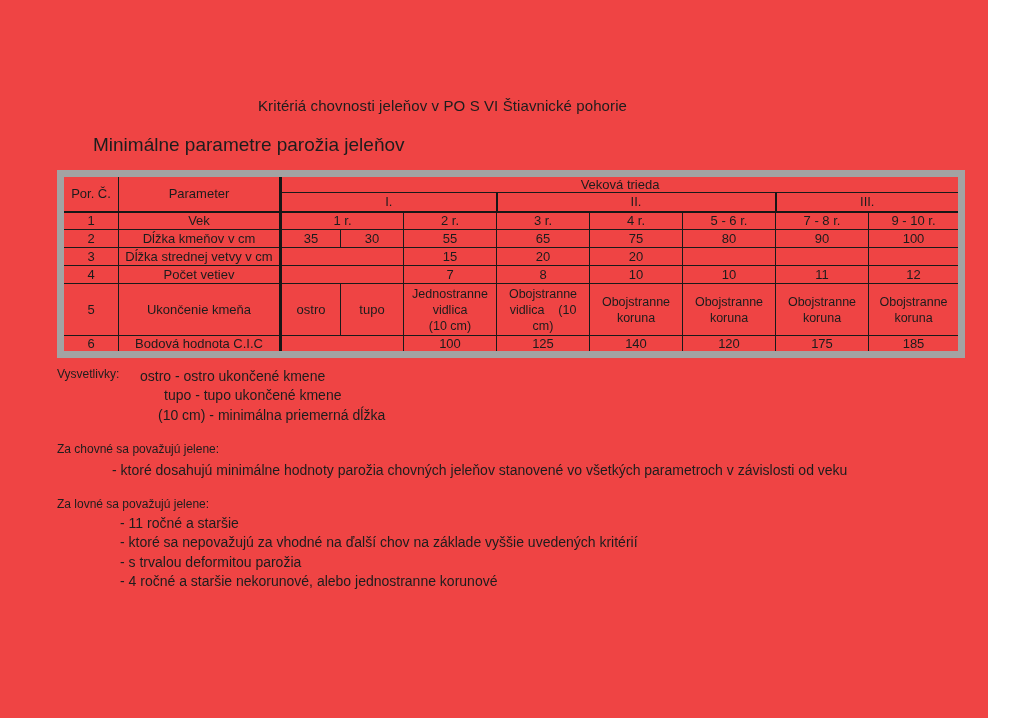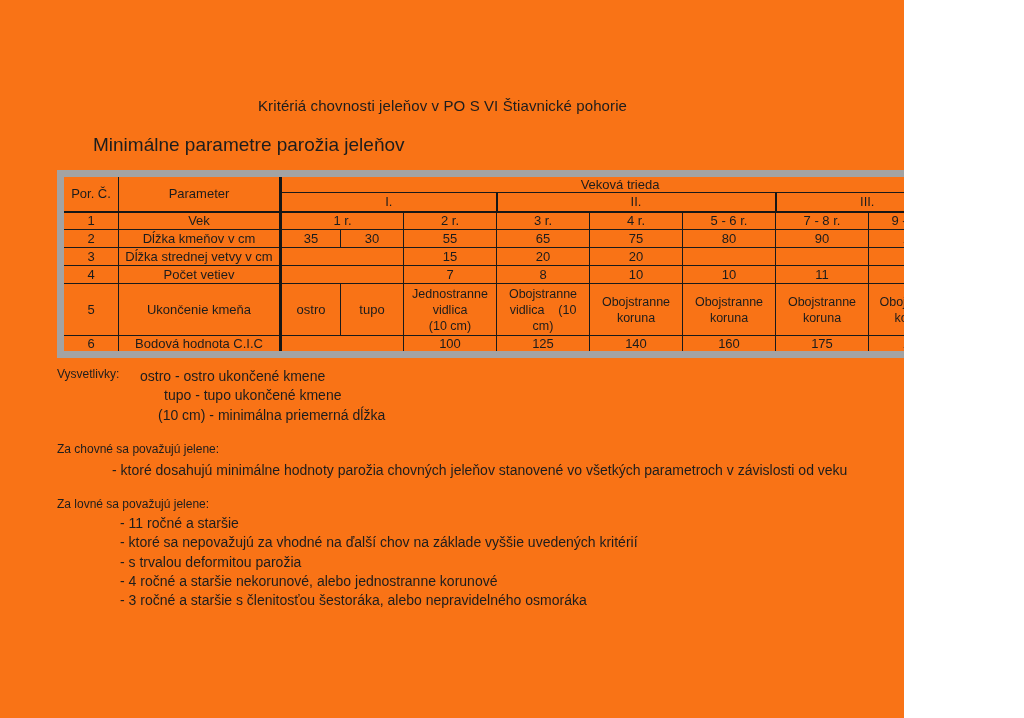--- a/index.html
+++ b/index.html
@@ -1,21 +1,21 @@
 <!DOCTYPE html>
 <html><head>
 <meta charset="utf-8">
 <style>
   * { margin: 0; padding: 0; box-sizing: border-box; }
   html, body { background: #ffffff; }
   .page {
     position: relative;
-    width: 904px;
+    width: 988px;
     height: 718px;
-    background: #f97316;
+    background: #ef4444;
     font-family: "Liberation Sans", sans-serif;
     color: #1d1d1d;
     overflow: hidden;
   }
   .title {
     position: absolute;
     left: 258px;
     top: 97px;
     font-size: 15px;
     letter-spacing: 0.1px;
@@ -170,21 +170,21 @@
         <td class="multi">Obojstranne
 koruna</td>
       </tr>
       <tr class="rowData">
         <td>6</td>
         <td class="param thickR">Bodová hodnota C.I.C</td>
         <td colspan="2"></td>
         <td>100</td>
         <td>125</td>
         <td>140</td>
-        <td>160</td>
+        <td>120</td>
         <td>175</td>
         <td>185</td>
       </tr>
     </tbody>
   </table>
 
   <div class="note-label" style="left:57px; top:367px;">Vysvetlivky:</div>
   <div class="legend-items">
     <div class="note-line">ostro - ostro ukončené kmene</div>
     <div class="note-line">tupo - tupo ukončené kmene</div>
@@ -195,16 +195,15 @@
   <div class="breeding-items">
     <div class="note-line">- ktoré dosahujú minimálne hodnoty parožia chovných jeleňov stanovené vo všetkých parametroch v závislosti od veku</div>
   </div>
 
   <div class="note-label" style="left:57px; top:497px;">Za lovné sa považujú jelene:</div>
   <div class="hunting-items">
     <div class="note-line">- 11 ročné a staršie</div>
     <div class="note-line">- ktoré sa nepovažujú za vhodné na ďalší chov na základe vyššie uvedených kritérií</div>
     <div class="note-line">- s trvalou deformitou parožia</div>
     <div class="note-line">- 4 ročné a staršie nekorunové, alebo jednostranne korunové</div>
-    <div class="note-line">- 3 ročné a staršie s členitosťou šestoráka, alebo nepravidelného osmoráka</div>
   </div>
 
 </div>
 
 </body></html>

